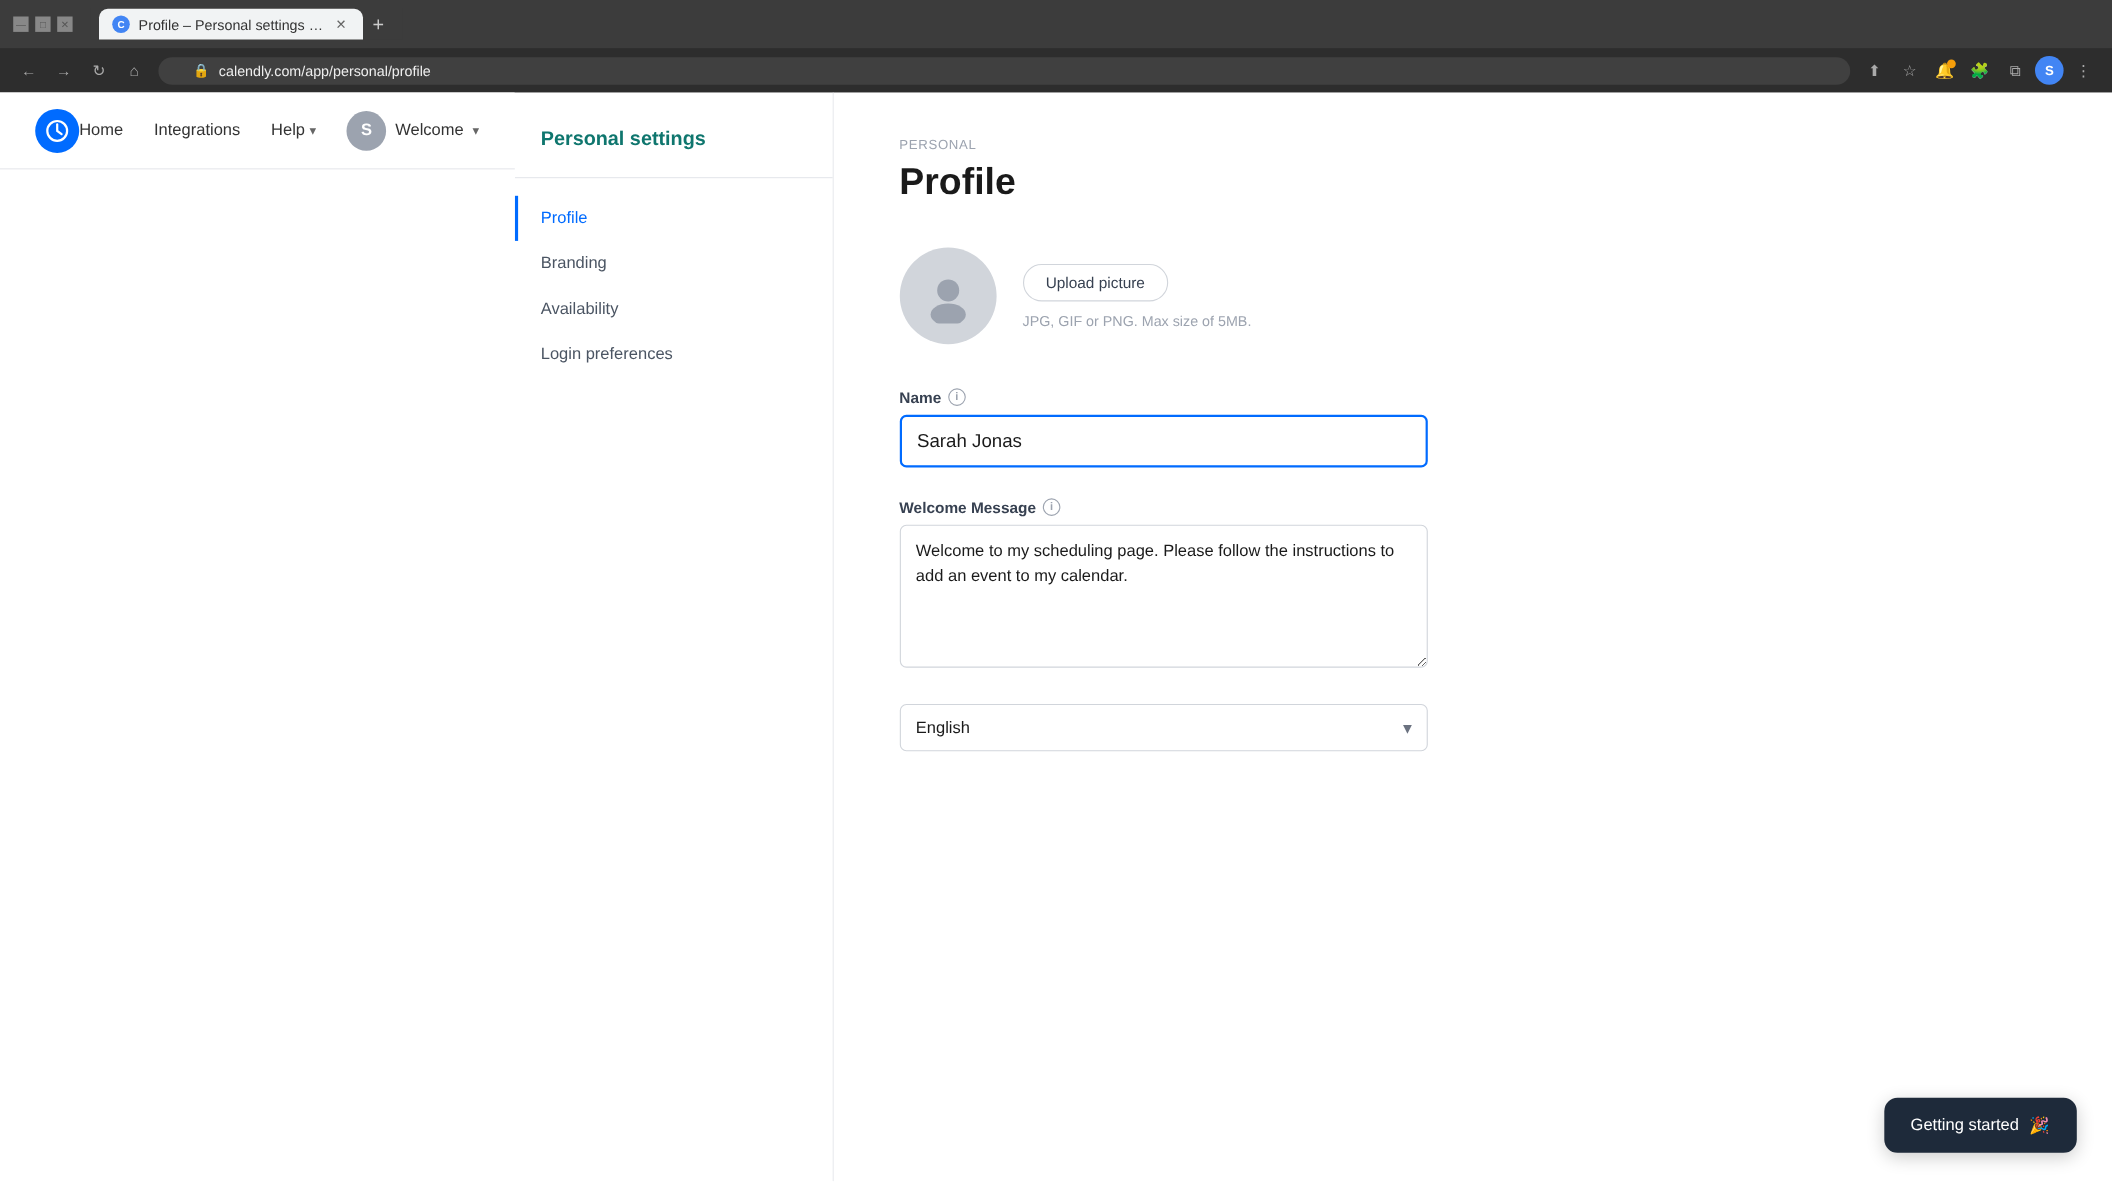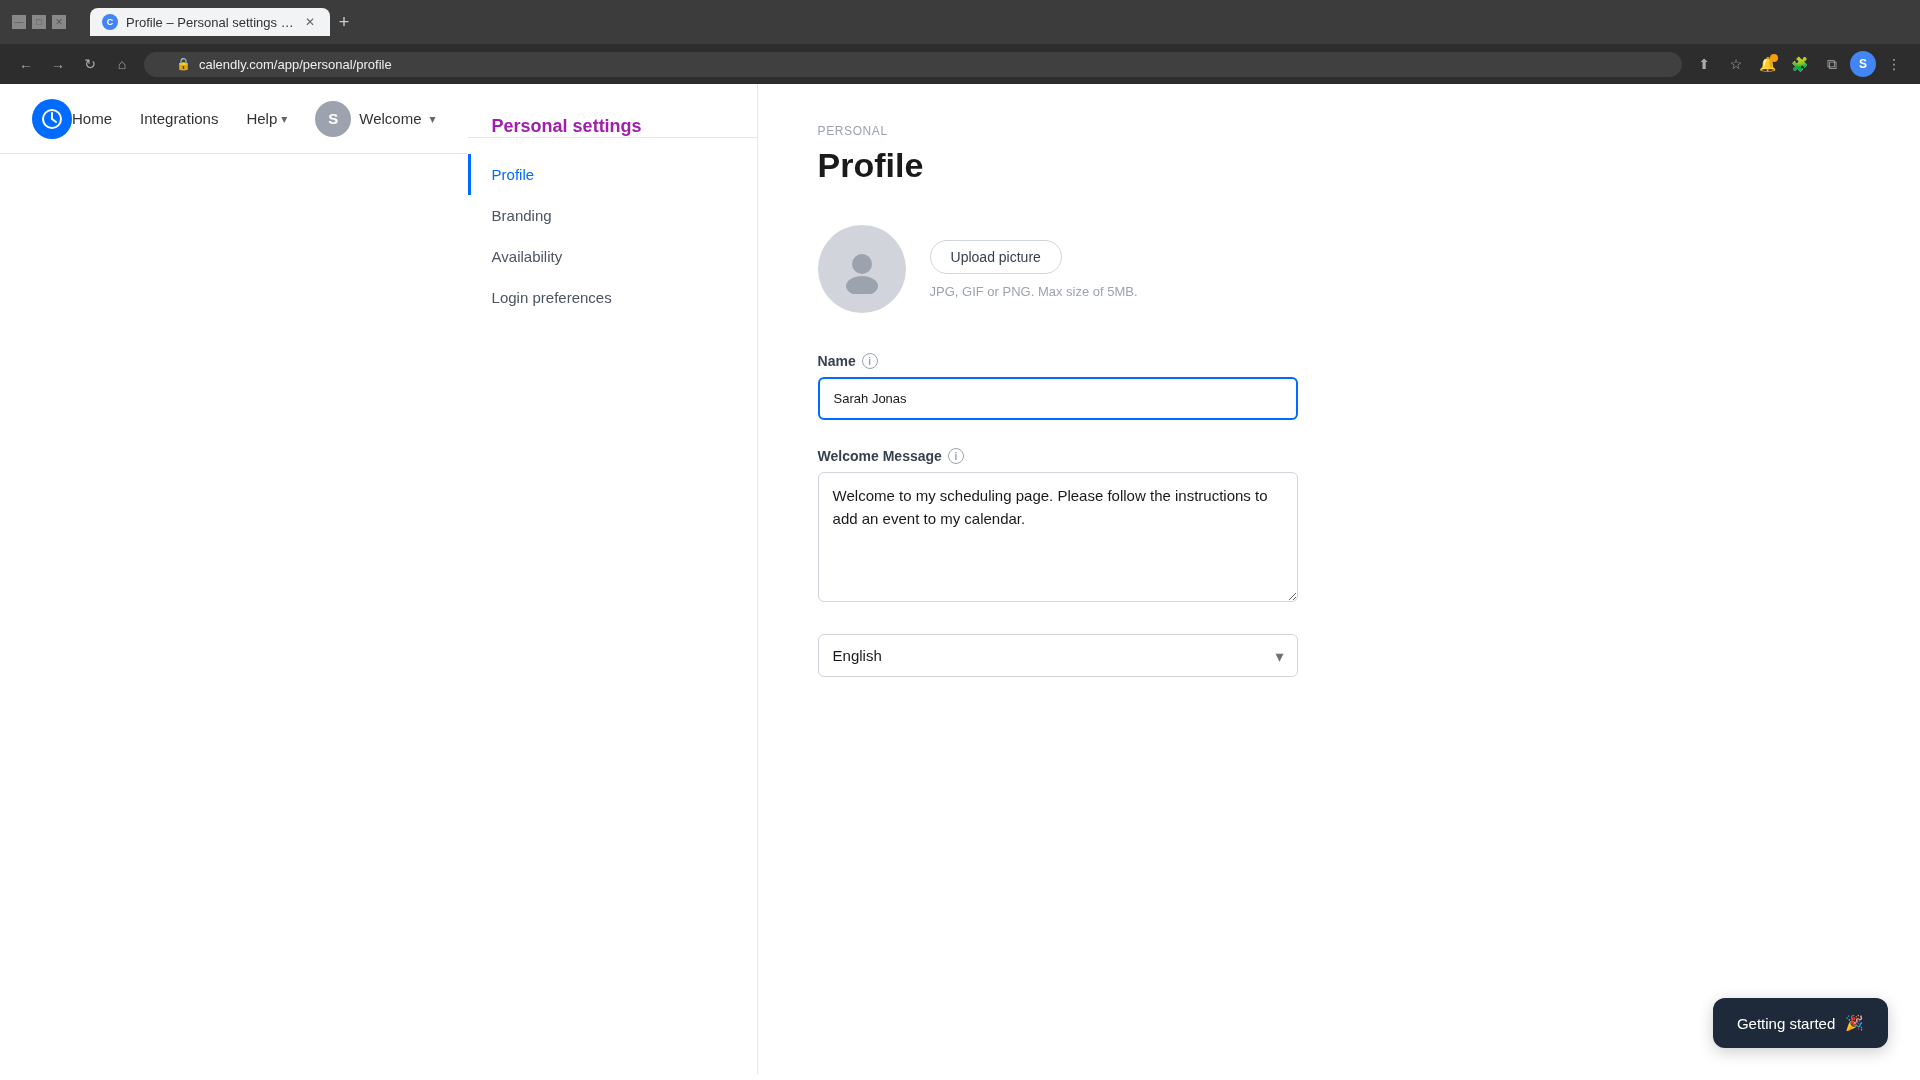--- a/index.html
+++ b/index.html
@@ -168,22 +168,23 @@
     .sidebar {
       width: 290px;
       background: #fff;
       border-right: 1px solid #e5e7eb;
       padding: 32px 0;
       flex-shrink: 0;
     }
     .sidebar-title {
       font-size: 18px;
       font-weight: 600;
-      color: #a21caf;
+      color: #0f766e;
       padding: 0 24px;
+      margin-bottom: 24px;
     }
     .sidebar-divider {
       height: 1px;
       background: #e5e7eb;
       margin: 0 0 16px 0;
     }
     .sidebar-item {
       padding: 12px 24px;
       font-size: 15px;
       color: #4b5563;
@@ -265,21 +266,21 @@
       display: flex; align-items: center; justify-content: center;
       font-size: 10px;
       color: #9ca3af;
       cursor: help;
     }
     .form-input {
       width: 480px;
       padding: 12px 14px;
       border: 2px solid #006bff;
       border-radius: 6px;
-      font-size: 13px;
+      font-size: 17px;
       color: #1a1a1a;
       outline: none;
     }
     .form-textarea {
       width: 480px;
       padding: 12px 14px;
       border: 1.5px solid #d1d5db;
       border-radius: 6px;
       font-size: 15px;
       color: #1a1a1a;
@@ -317,21 +318,21 @@
     
     .getting-started {
       position: fixed;
       bottom: 32px;
       right: 32px;
       background: #1e2a3a;
       color: white;
       border-radius: 12px;
       padding: 16px 24px;
       display: flex;
-      align-items: center;
+      align-items: flex-start;
       gap: 10px;
       cursor: pointer;
       font-size: 15px;
       font-weight: 500;
       box-shadow: 0 4px 16px rgba(0,0,0,0.2);
     }
   </style>
 </head>
 <body>
 

